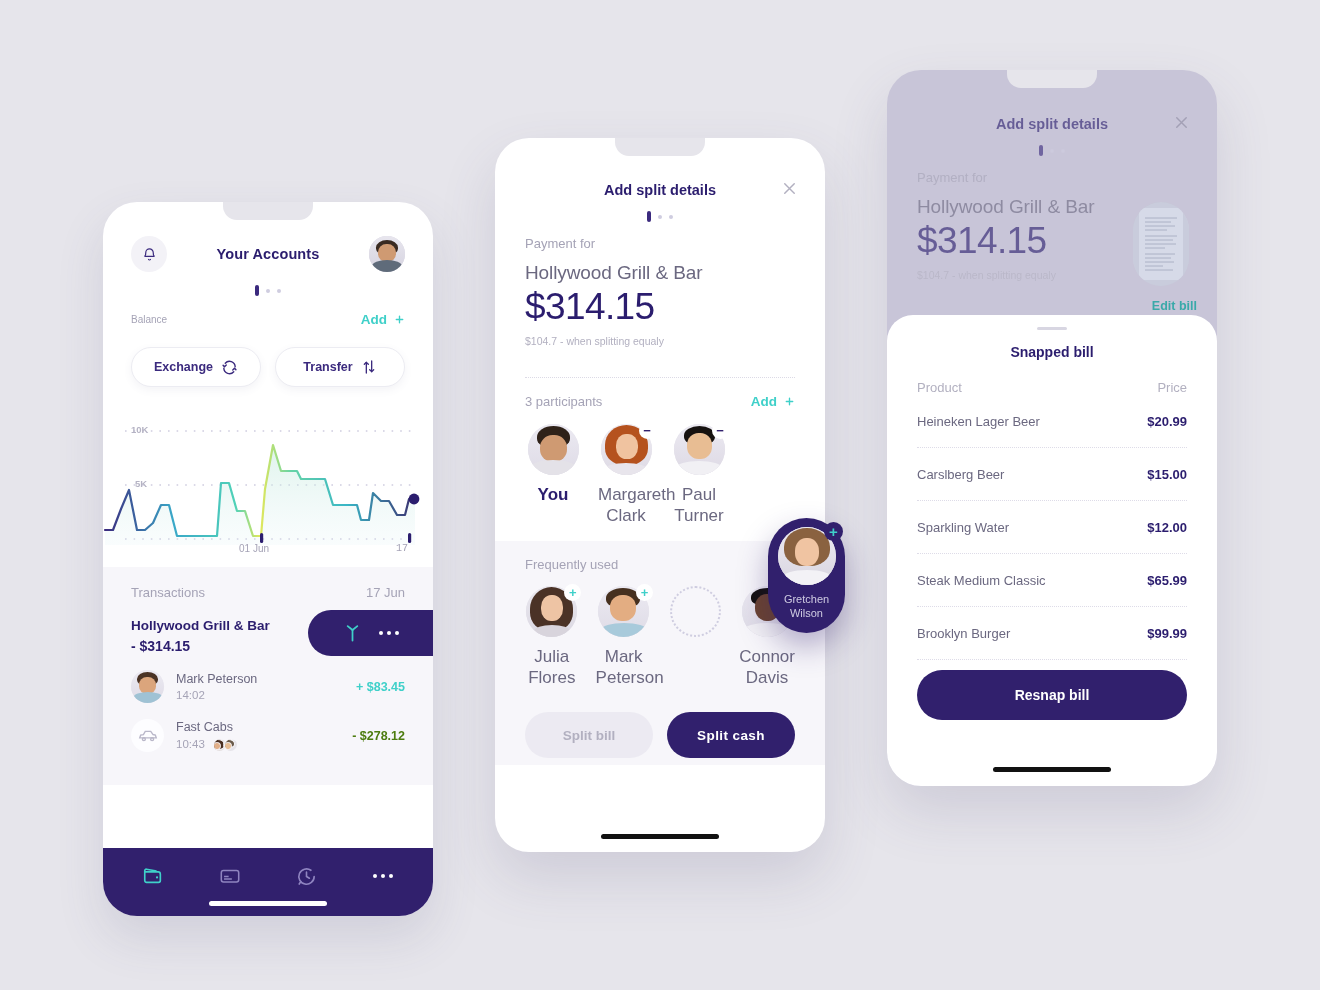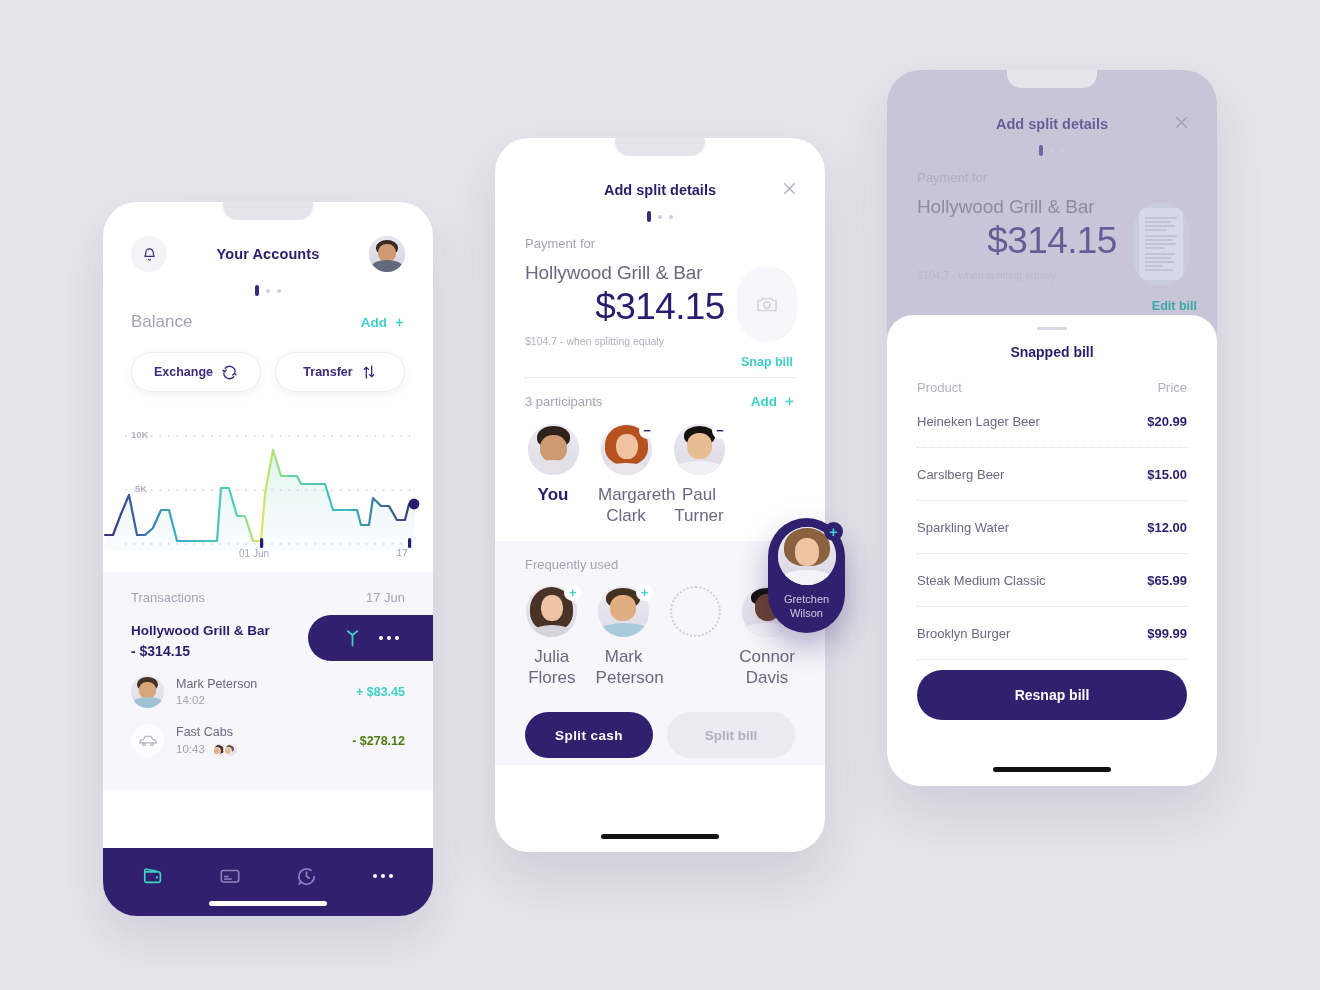--- a/index.html
+++ b/index.html
@@ -47,21 +47,21 @@
   .p1-title { font-size: 14.5px; font-weight: 700; color: #2b1d6e; letter-spacing: .1px; }
   .avatar-top {
     width: 36px; height: 36px; border-radius: 50%;
     background: #d8d6e2; overflow: hidden; position: relative;
   }
   .pager { display: flex; gap: 7px; align-items: center; justify-content: center; margin-top: 13px; }
   .pager i { width: 4px; height: 4px; border-radius: 50%; background: #cfcde0; display: block; }
   .pager i.on { width: 4px; height: 11px; border-radius: 2px; background: #3b2a7e; }
 
   .bal-row { display: flex; align-items: center; justify-content: space-between; margin-top: 16px; }
-  .bal-label { font-size: 17px; color: #a5a3b6; }
+  .bal-label { font-size: 10px; color: #a5a3b6; }
   .add-link { font-size: 13.5px; font-weight: 700; color: #3fd0c9; display: flex; align-items: center; gap: 7px; }
   .bal-amount { font-size: 36px; font-weight: 400; color: #2b1d6e; letter-spacing: -0.6px; margin-top: 8px; }
 
   .btn-row { display: flex; gap: 14px; margin-top: 20px; }
   .pill-btn {
     flex: 1; height: 40px; border-radius: 21px; background: #fff;
     border: 1px solid #ececf2; box-shadow: 0 3px 9px rgba(90,85,130,0.07);
     display: flex; align-items: center; justify-content: center; gap: 8px;
     font-size: 12.5px; font-weight: 700; color: #3b2a7e;
   }
@@ -111,21 +111,21 @@
     left: 495px; top: 138px; width: 330px; height: 714px;
     background: #ffffff;
     box-shadow: 0 26px 56px rgba(80,75,120,0.16);
   }
   .p2-top { padding: 44px 30px 0 30px; position: relative; }
   .p2-titlerow { display: flex; align-items: center; justify-content: center; position: relative; }
   .p2-title { font-size: 14.5px; font-weight: 700; color: #2b1d6e; }
   .close-x { position: absolute; right: -4px; top: -3px; }
   .sec-label { font-size: 13px; color: #a5a3b6; margin-top: 14px; }
   .merchant { font-size: 19px; color: #6b6880; margin-top: 11px; letter-spacing: -0.1px; }
-  .price-big { font-size: 37px; color: #2b1d6e; letter-spacing: -0.6px; margin-top: 2px; text-align: center; }
+  .price-big { font-size: 37px; color: #2b1d6e; letter-spacing: -0.6px; margin-top: 2px; }
   .price-note { font-size: 10.5px; color: #b2b0c0; margin-top: 7px; }
   .snap-wrap { position: absolute; right: 28px; top: 128px; width: 60px; text-align: center; }
   .snap-btn {
     width: 60px; height: 76px; border-radius: 30px; background: #f7f6fa;
     display: flex; align-items: center; justify-content: center;
   }
   .snap-lbl { font-size: 12.5px; font-weight: 700; color: #3fd0c9; margin-top: 13px; }
   .dash-div { border-top: 1.5px dotted #dcdae6; margin: 18px 0 0 0; }
 
   .part-sec { padding: 16px 30px 0 30px; }
@@ -440,29 +440,20 @@
         <i class="on"></i>
         <i></i>
         <i></i>
       </div>
 
       <div class="sec-label">Payment for</div>
       <div class="merchant">Hollywood Grill &amp; Bar</div>
       <div class="price-big">$314.15</div>
       <div class="price-note">$104.7 - when splitting equaly</div>
 
-      <div class="snap-wrap">
-        <div class="snap-btn">
-          <svg width="24" height="24" viewBox="0 0 24 24" fill="none" stroke="#d6d3e2" stroke-width="1.7" stroke-linejoin="round">
-            <path d="M3 8.5h3.2l1.3-2h9l1.3 2H21v10H3z" rx="2"></path>
-            <circle cx="12" cy="13" r="3.1"></circle>
-          </svg>
-        </div>
-        <div class="snap-lbl">Snap bill</div>
-      </div>
 
       <div class="dash-div" style="margin-top:30px"></div>
     </div>
 
     <div class="part-sec">
       <div class="part-head">
         <span class="lbl">3 participants</span>
         <span class="add-link">
           <span>Add</span>
           <svg width="11" height="11" viewBox="0 0 24 24" stroke="#3fd0c9" stroke-width="3" stroke-linecap="round">
@@ -566,22 +557,22 @@
               <span class="body" style="width:46px;height:14px;background:#f2f1f5"></span>
                 </span>
             </div>
             <span class="badge plus">+</span>
           </div>
           <div class="nm">Connor Davis</div>
         </div>
       </div>
 
       <div class="split-row">
+        <div class="sbtn ghost">Split bill</div>
         <div class="sbtn solid">Split  cash</div>
-        <div class="sbtn ghost">Split bill</div>
       </div>
     </div>
 
     <div class="home-ind" style="background:#111;bottom:13px"></div>
   </div>
 
   <div class="float-card" style="left:768px; top:518px;">
     <div class="circ">
       <span class="face">
           <span class="bg" style="background:linear-gradient(180deg,#eceaf2,#d9d6e0)"></span>

